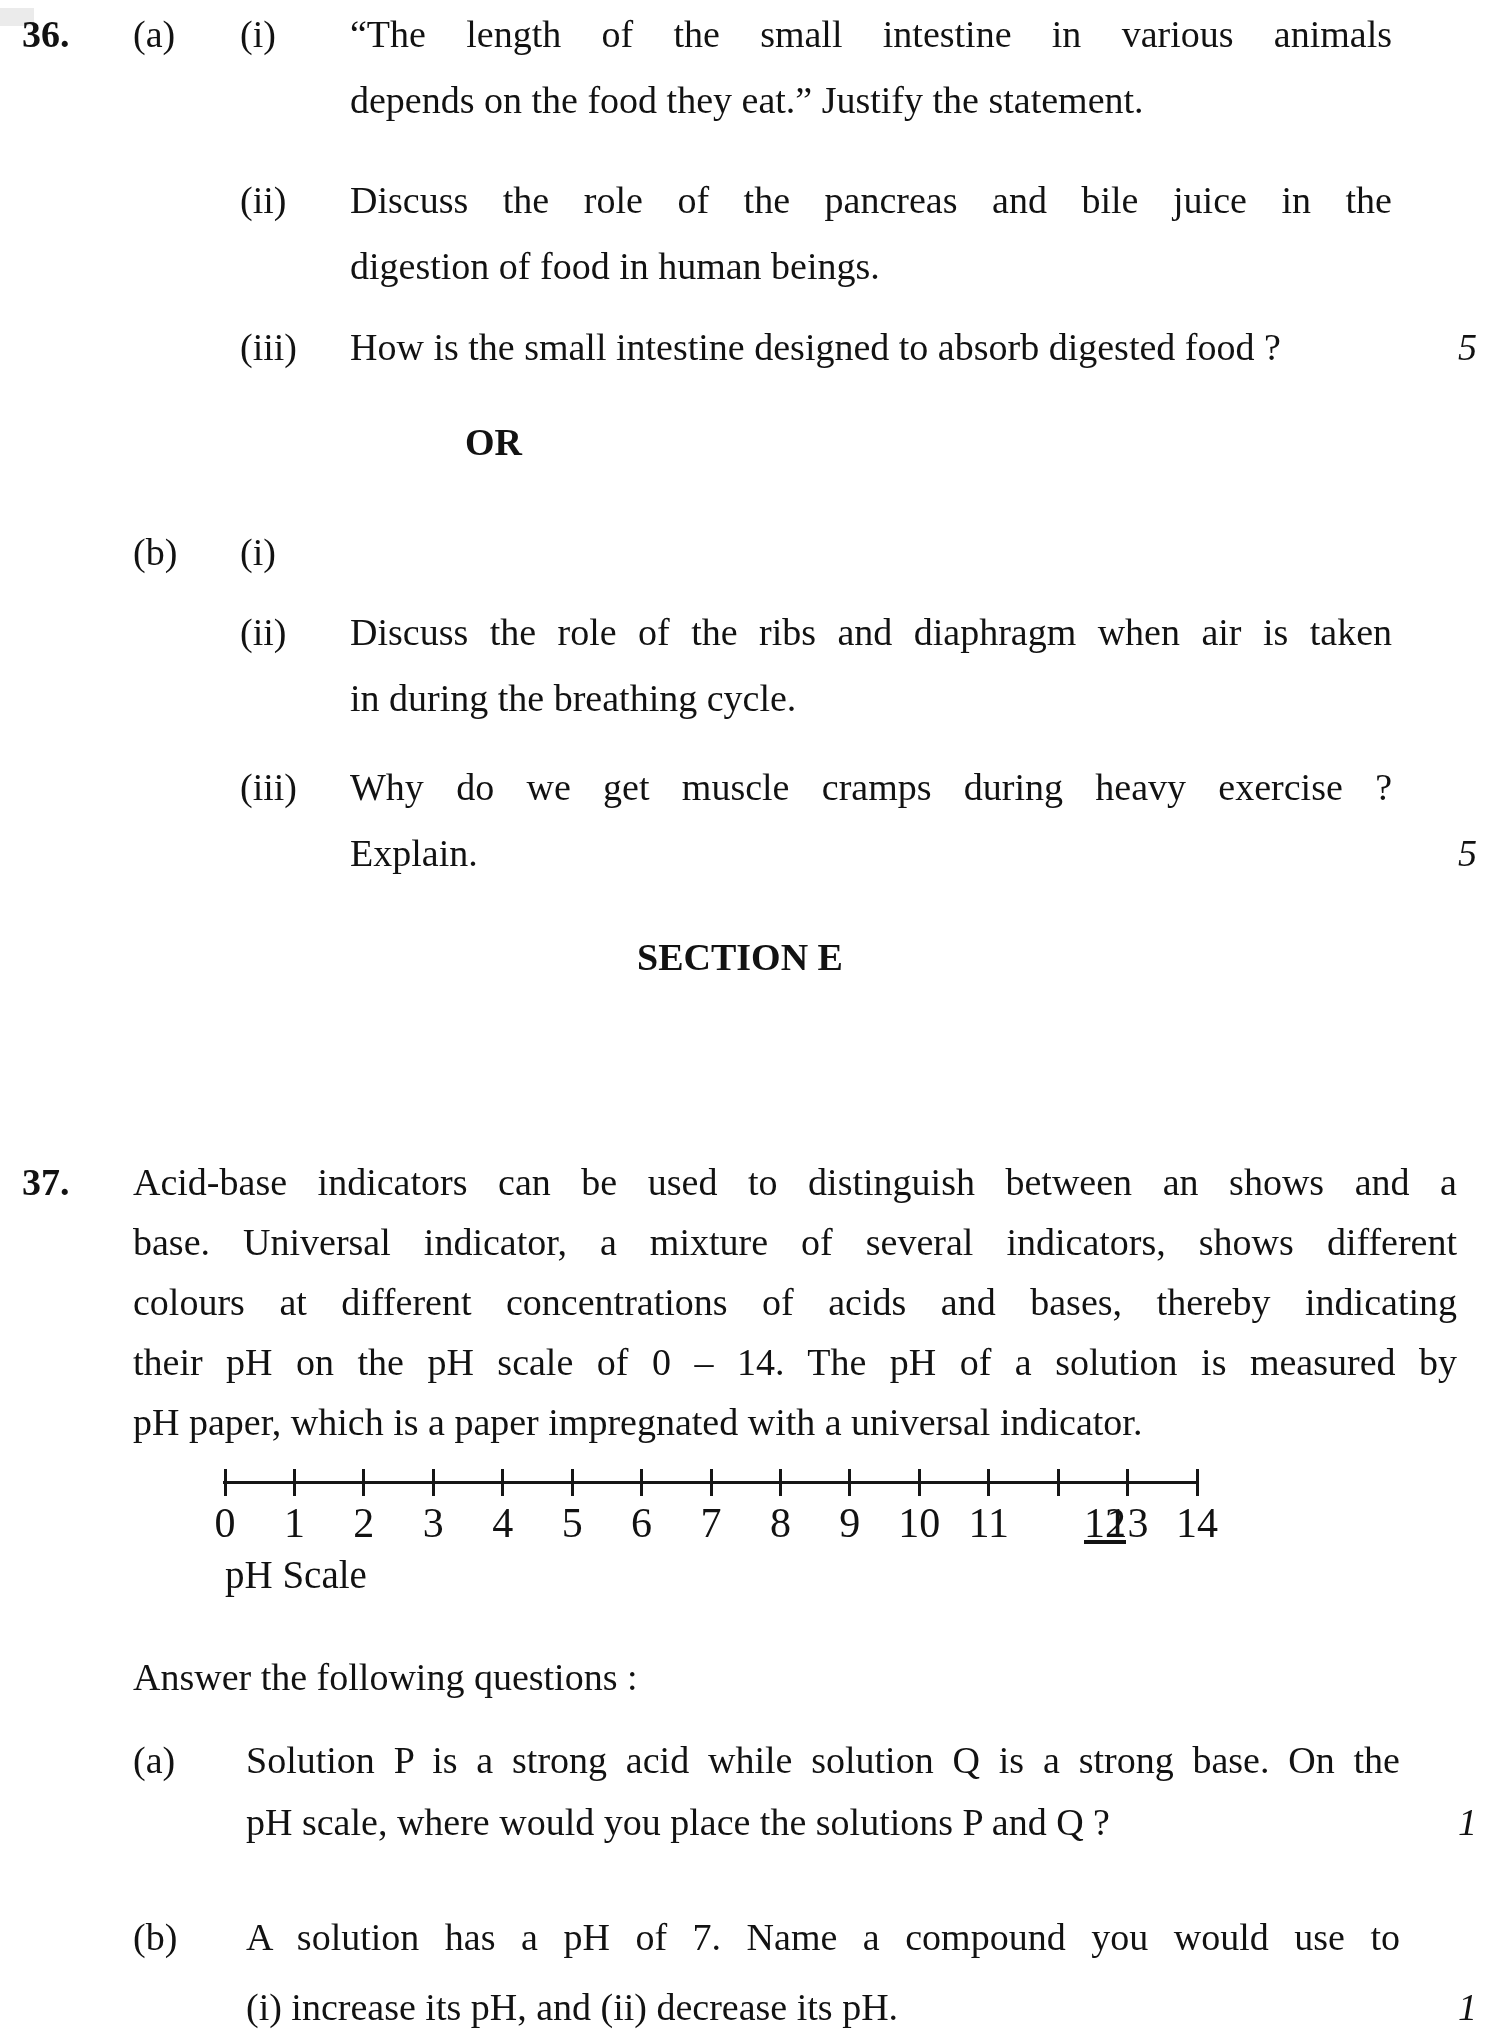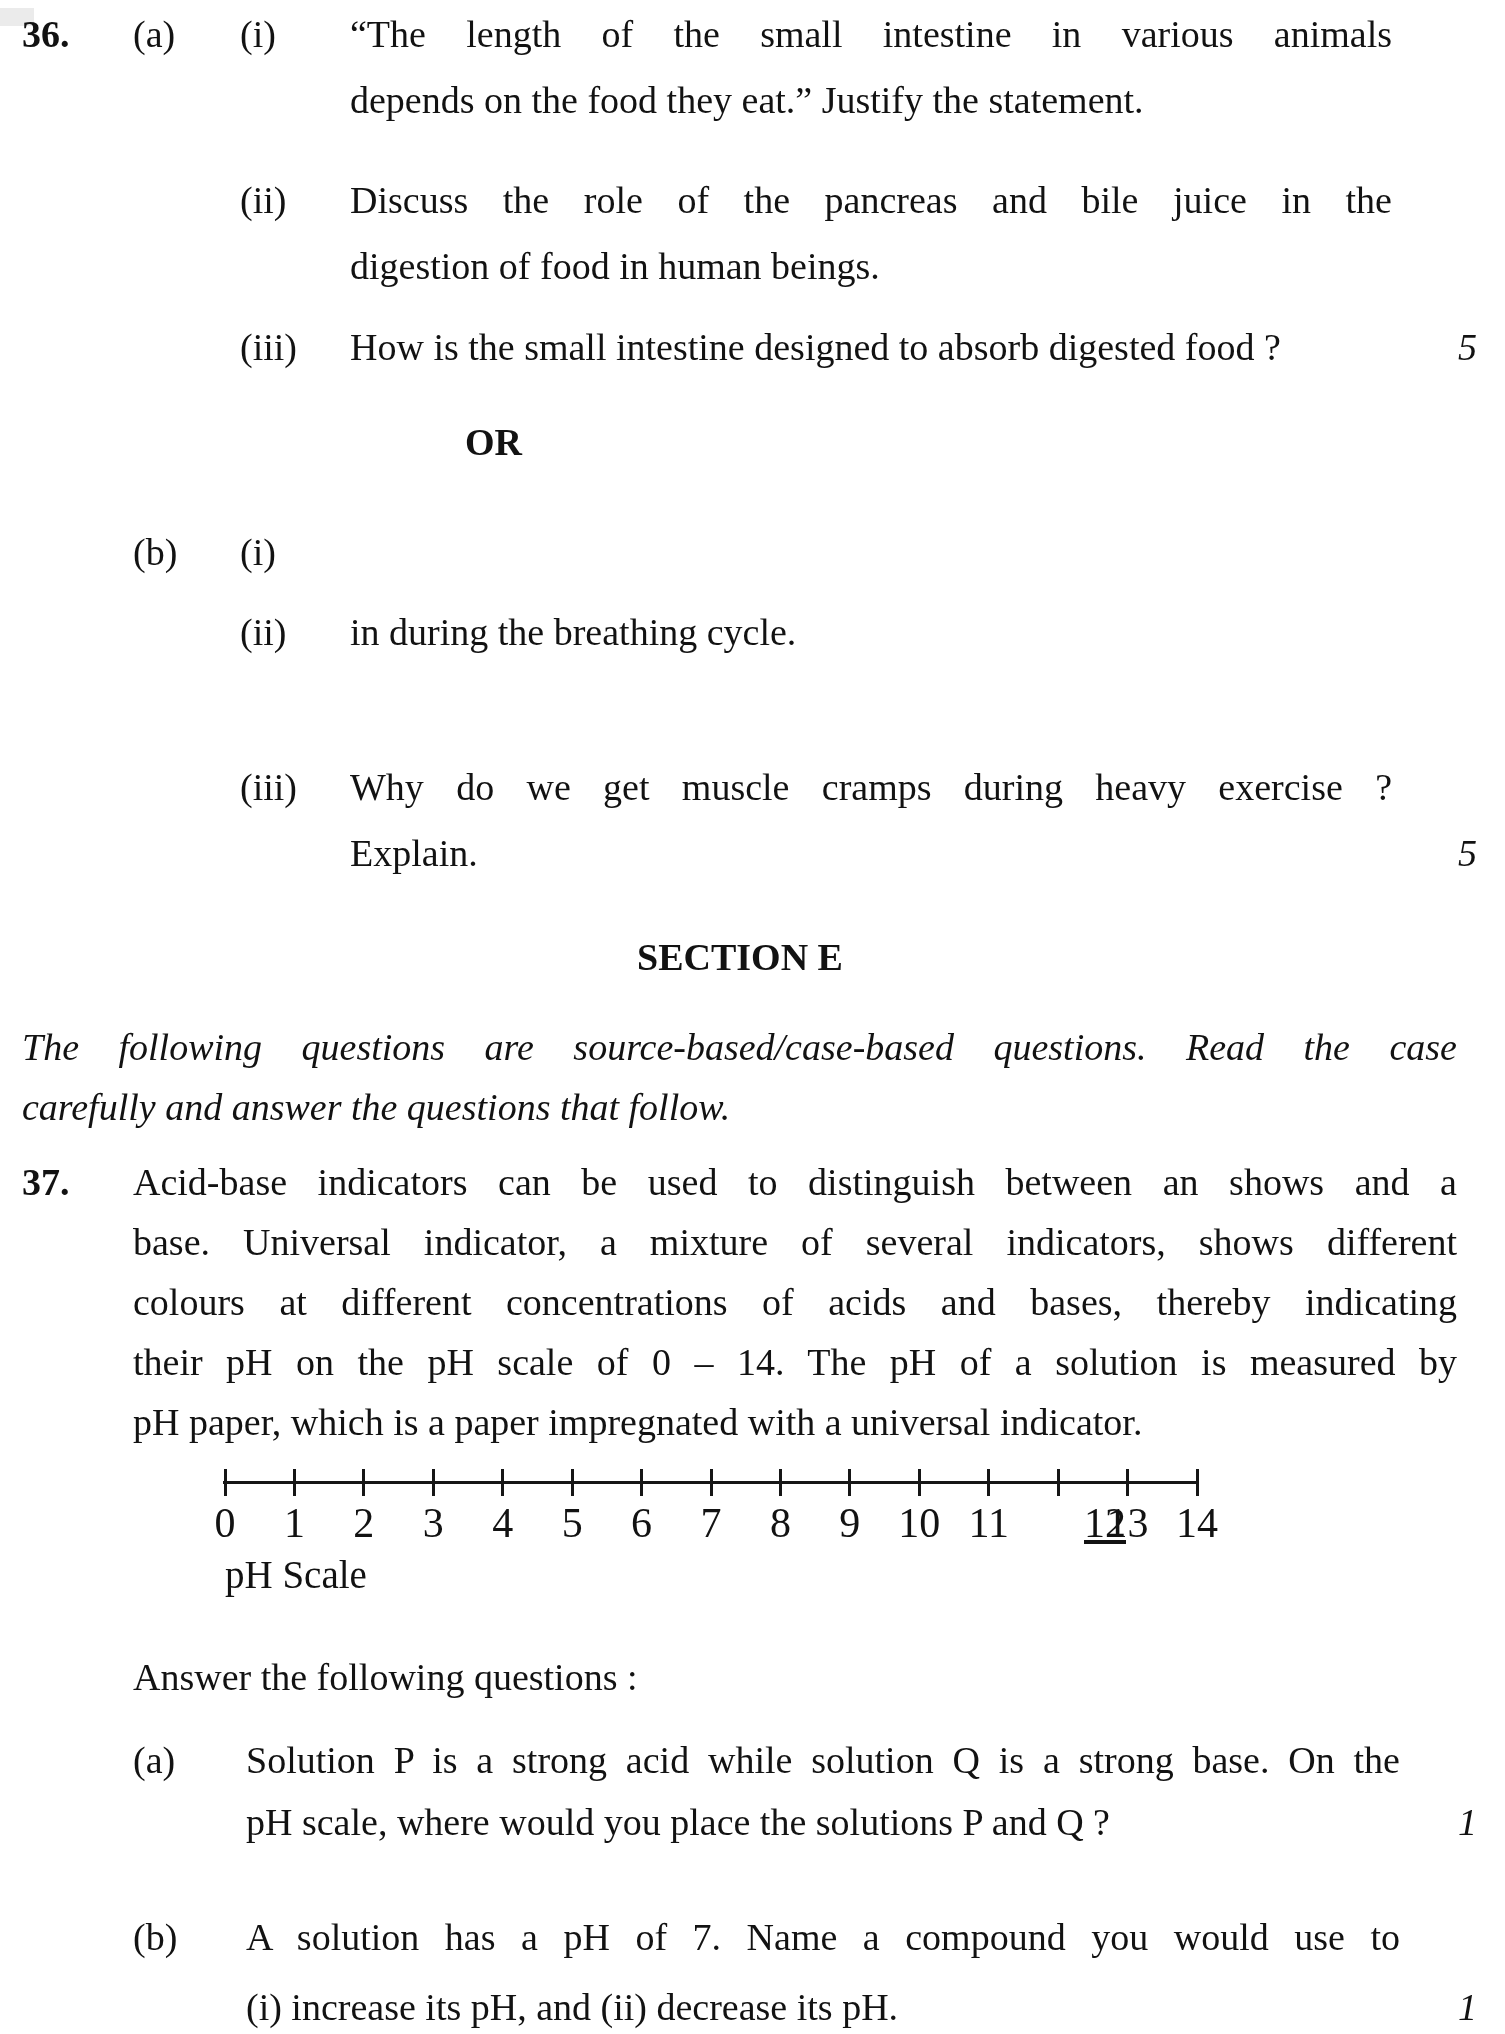--- a/index.html
+++ b/index.html
@@ -57,36 +57,33 @@
   <div class="abs t nw" style="left:350px;top:314px;">How is the small intestine designed to absorb digested food ?</div>
   <div class="mark t" style="top:314px;">5</div>
 
   <div class="abs t bold" style="left:465px;top:409px;">OR</div>
 
   <div class="abs t" style="left:133px;top:519px;">(b)</div>
   <div class="abs t" style="left:240px;top:519px;">(i)</div>
 
   <div class="abs t" style="left:240px;top:599px;">(ii)</div>
   <div class="abs t" style="left:350px;top:599px;width:1042px;">
+    <div class="just">Discuss the role of the ribs and diaphragm when air is taken</div>
     <div class="nw">in during the breathing cycle.</div>
   </div>
 
   <div class="abs t" style="left:240px;top:754px;">(iii)</div>
   <div class="abs t" style="left:350px;top:754px;width:1042px;">
     <div class="just">Why do we get muscle cramps during heavy exercise ?</div>
     <div class="nw">Explain.</div>
   </div>
   <div class="mark t" style="top:820px;">5</div>
 
   <div class="abs t bold center" style="left:0;top:924px;width:1480px;">SECTION E</div>
 
-  <div class="abs t lh60 it" style="left:22px;top:1017px;width:1435px;">
-    <div class="just">The following questions are source-based/case-based questions. Read the case</div>
-    <div class="nw">carefully and answer the questions that follow.</div>
-  </div>
 
   <div class="abs t lh60 bold" style="left:22px;top:1152px;">37.</div>
   <div class="abs t lh60" style="left:133px;top:1152px;width:1324px;">
     <div class="just">Acid-base indicators can be used to distinguish between an shows and a</div>
     <div class="just">base. Universal indicator, a mixture of several indicators, shows different</div>
     <div class="just">colours at different concentrations of acids and bases, thereby indicating</div>
     <div class="just">their pH on the pH scale of 0 – 14. The pH of a solution is measured by</div>
     <div class="nw">pH paper, which is a paper impregnated with a universal indicator.</div>
   </div>
 

